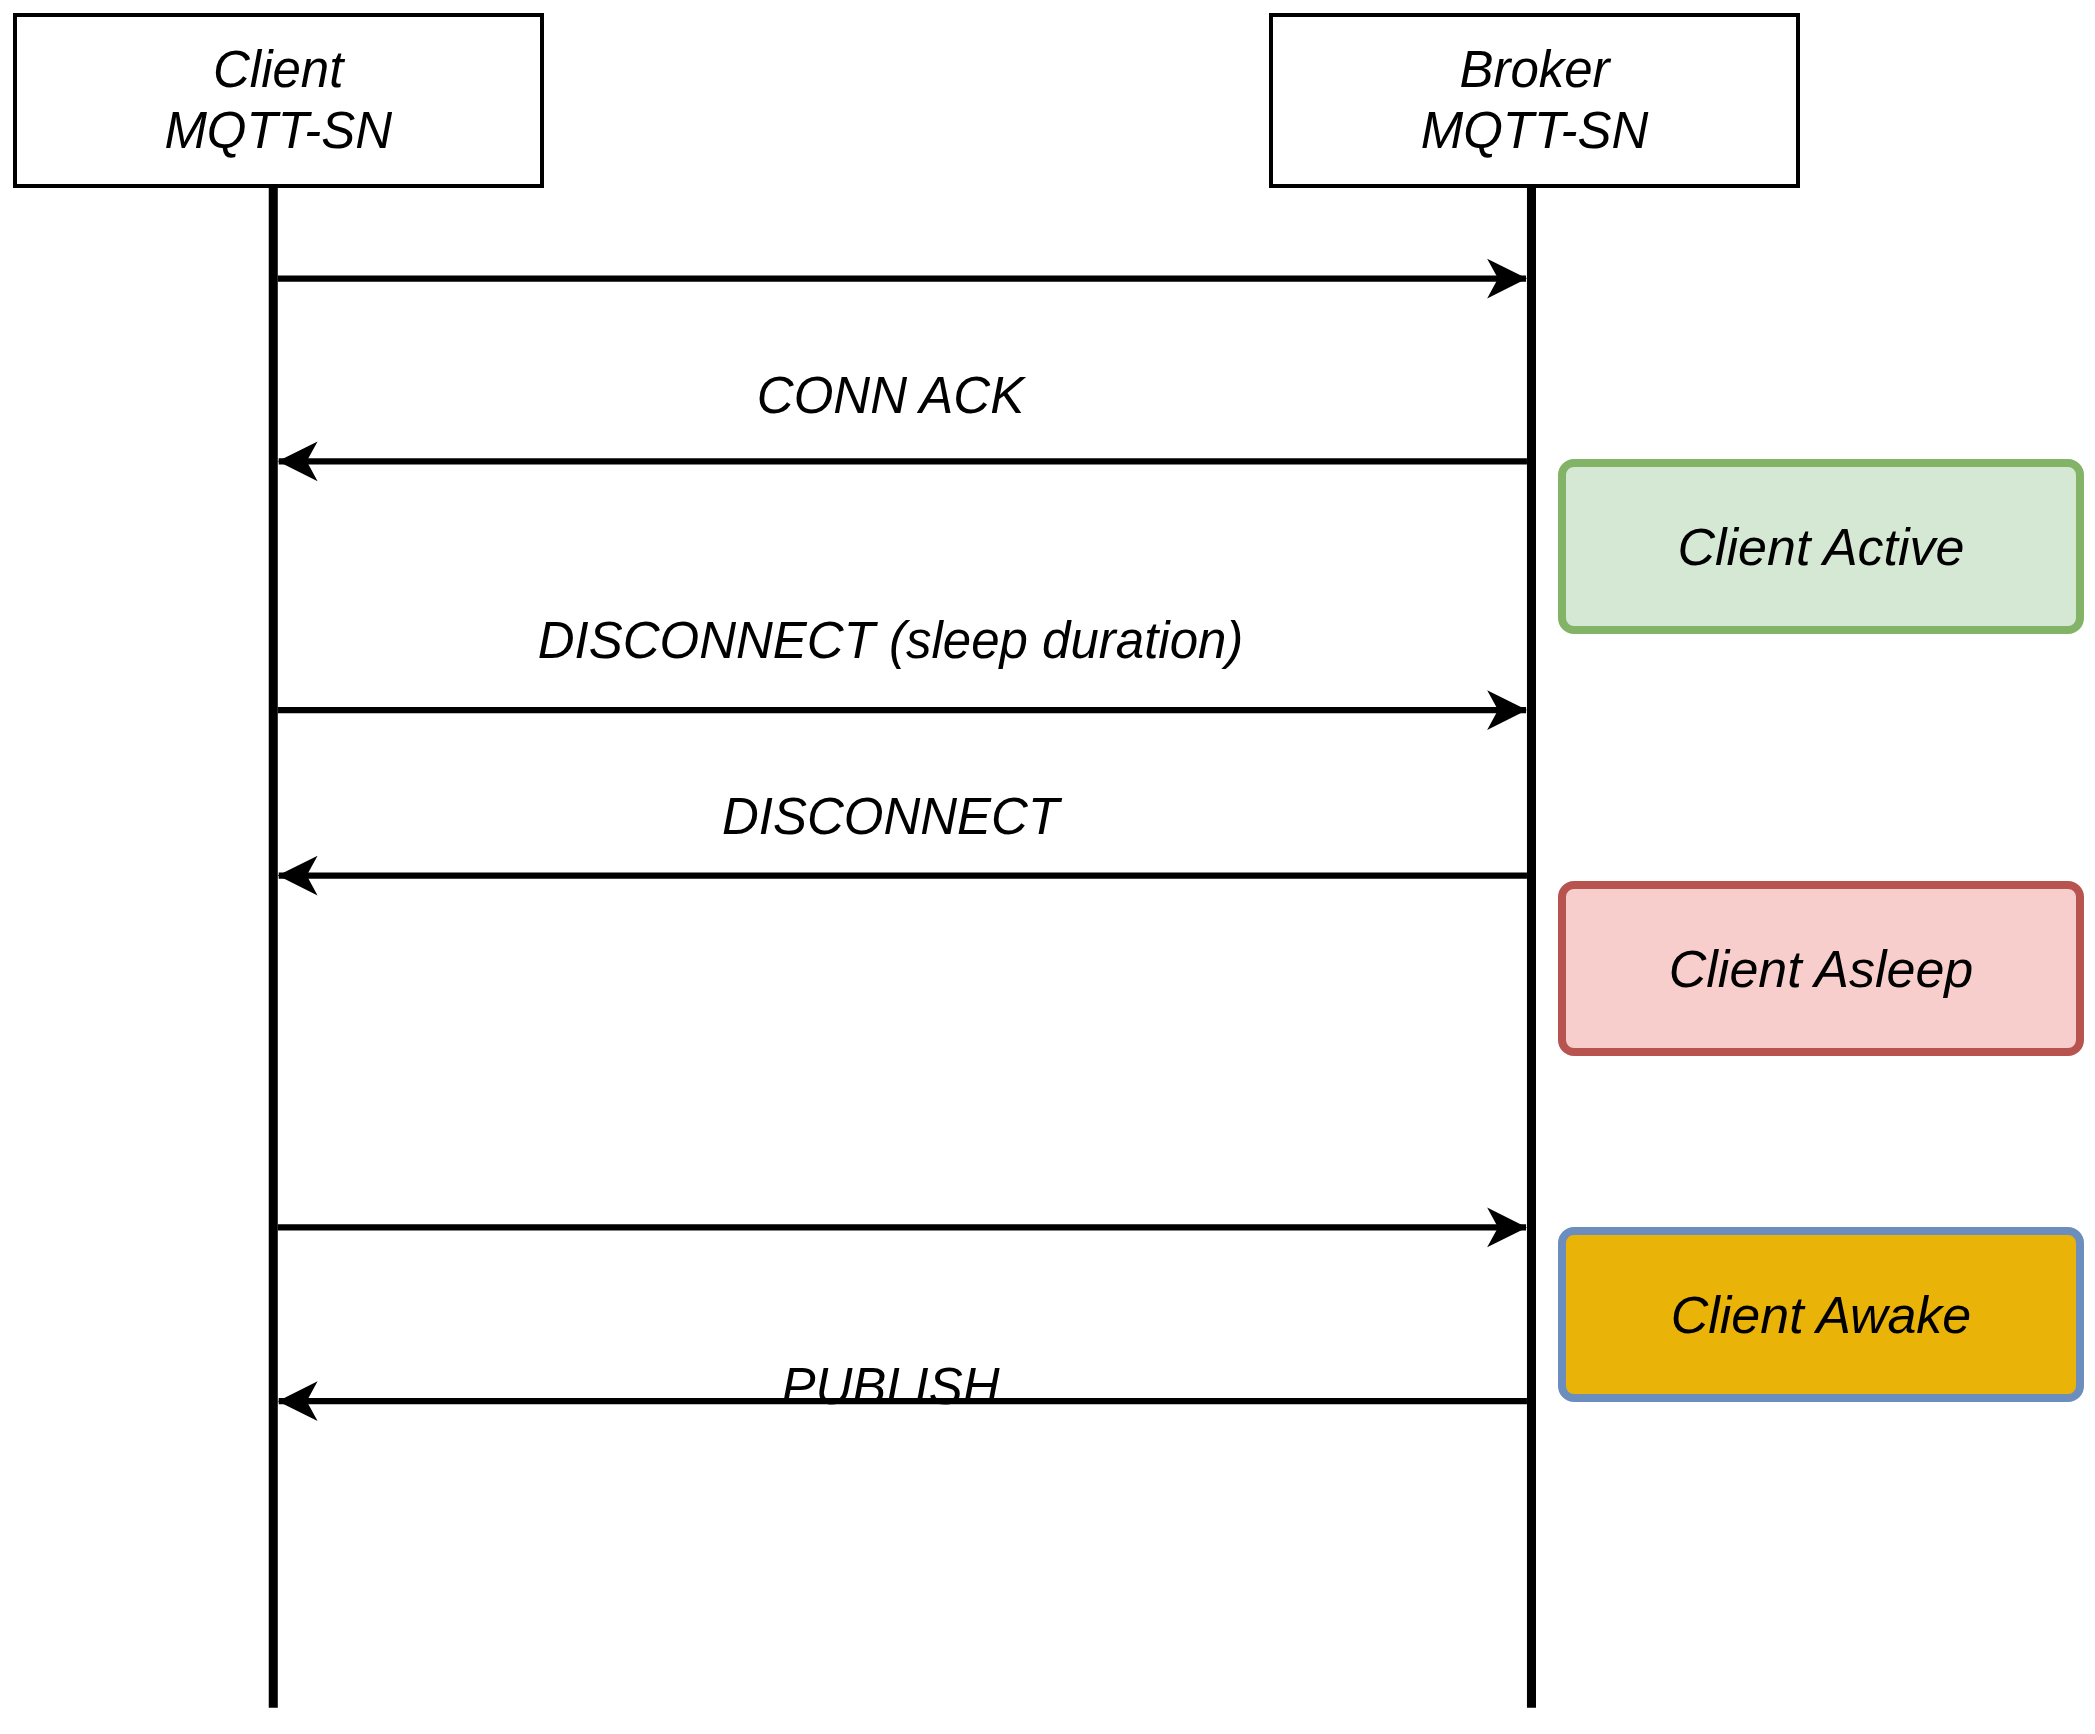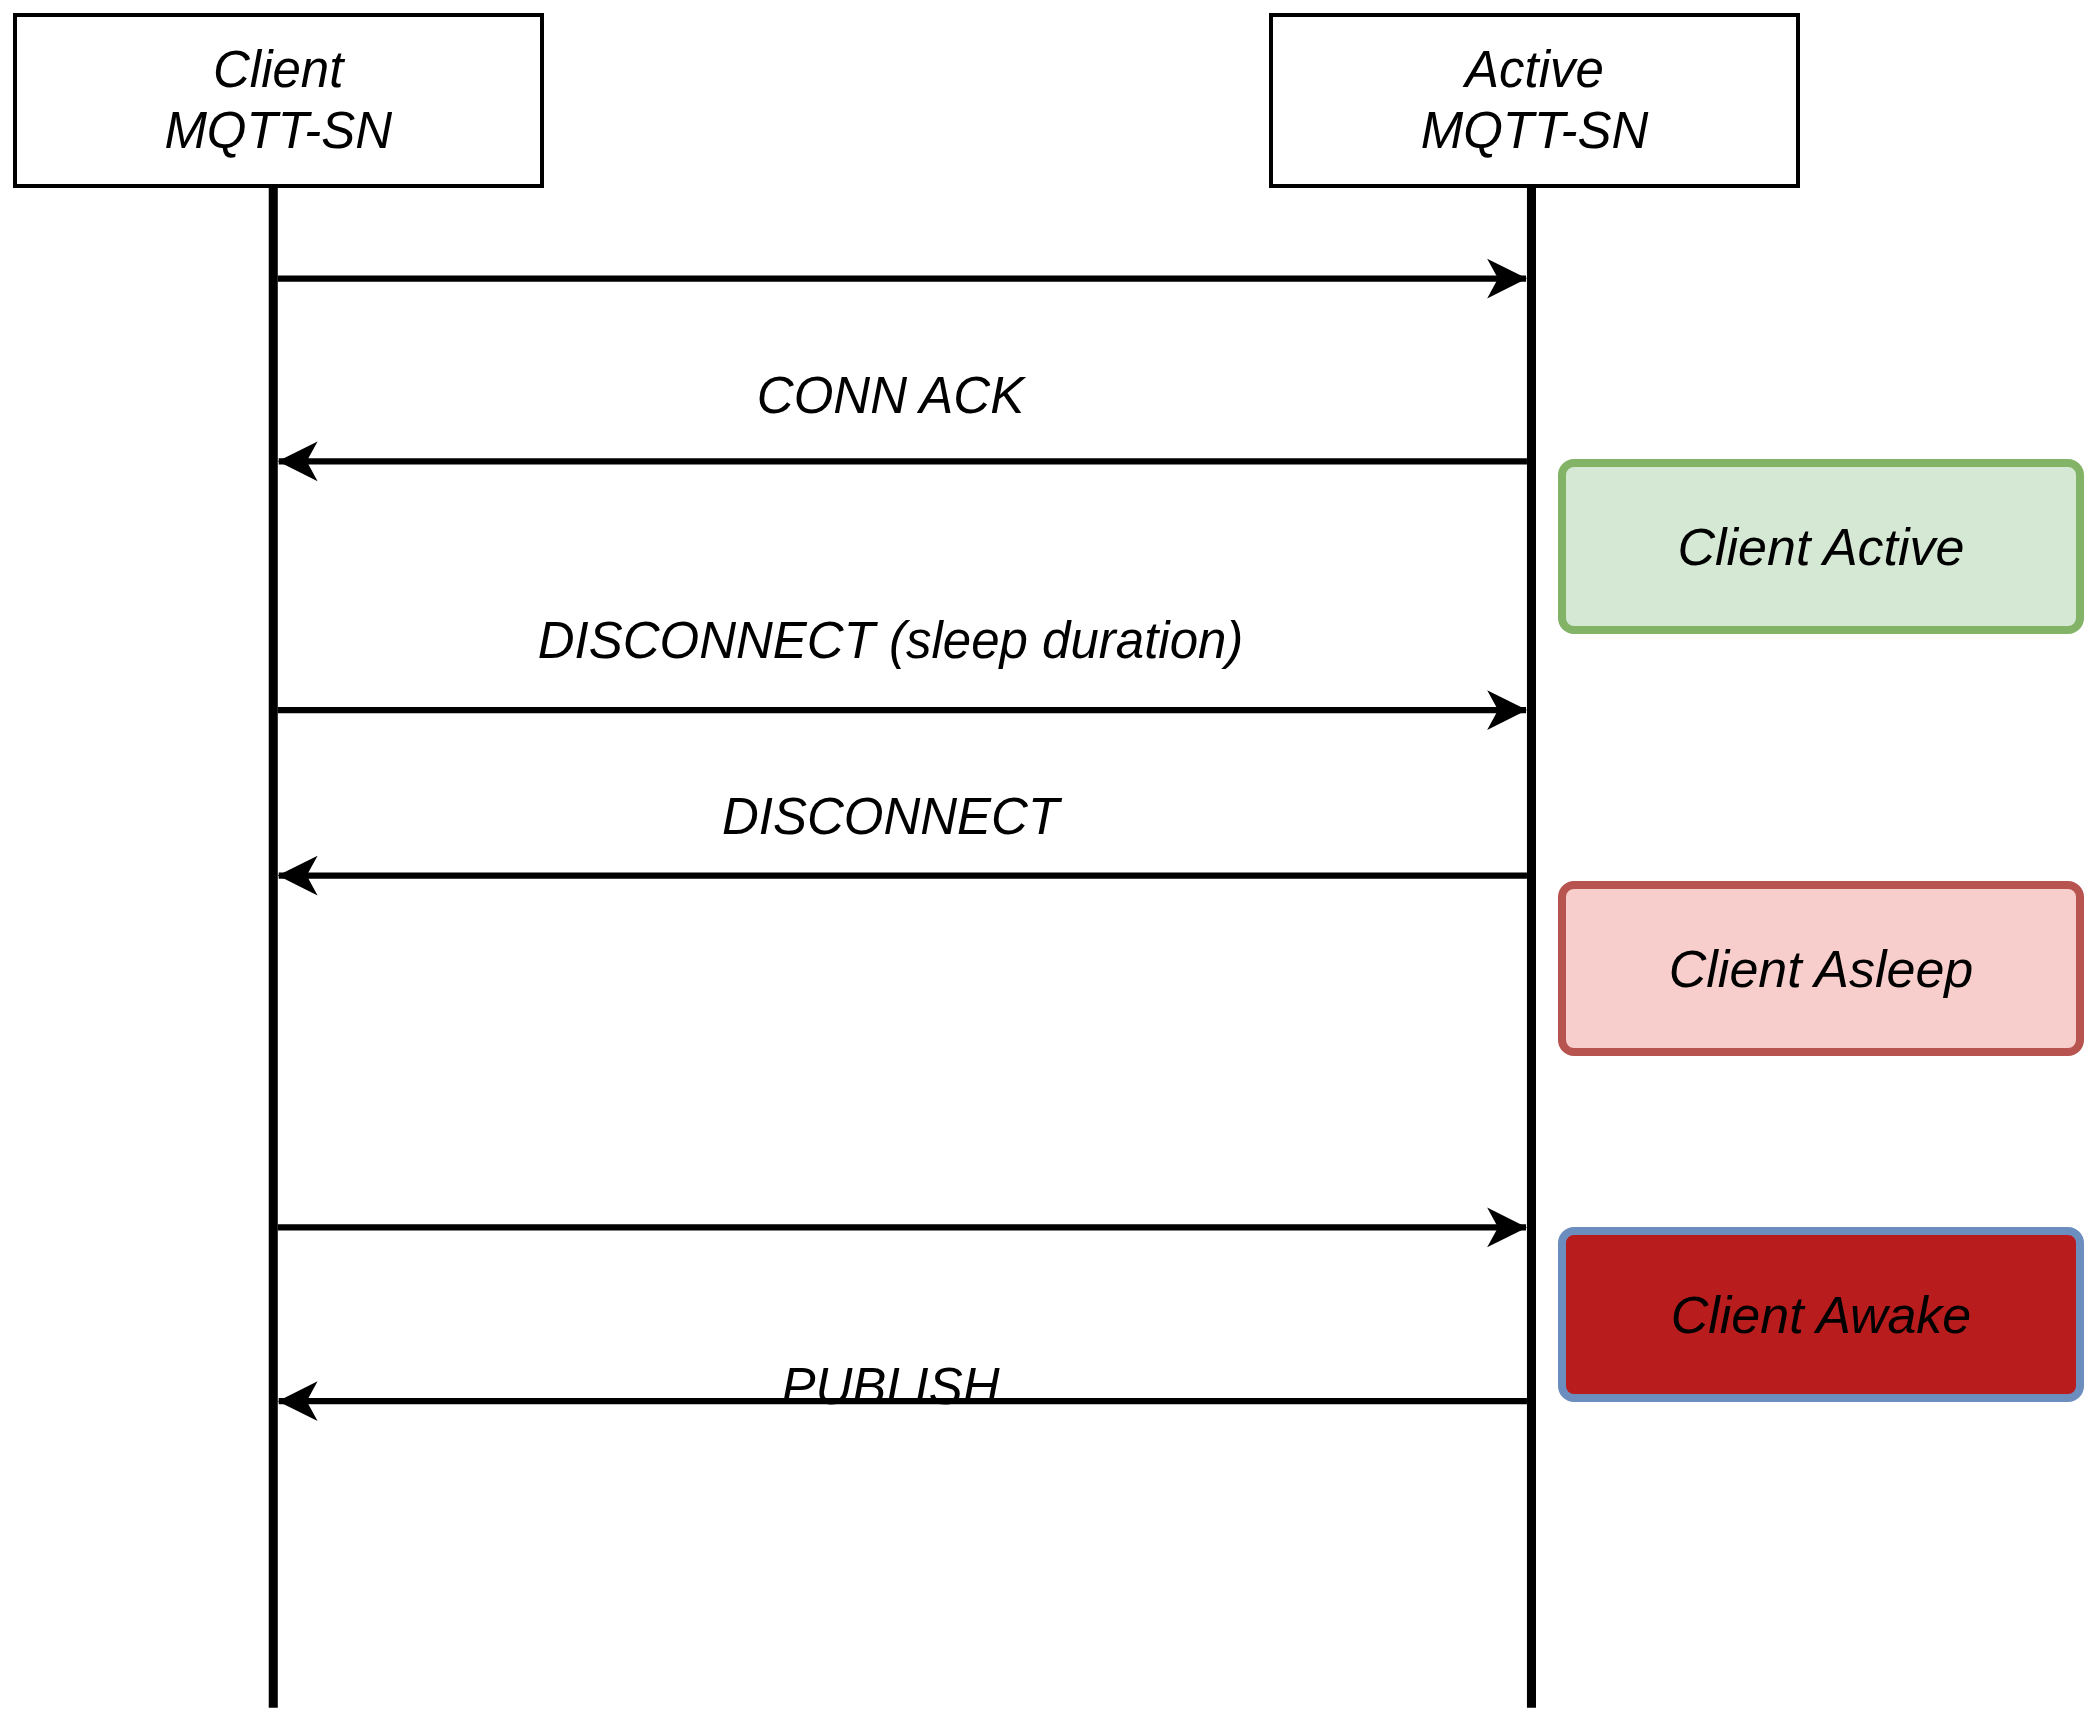--- a/index.html
+++ b/index.html
@@ -55,33 +55,33 @@
     <line class="arrow" x1="1688" y1="968" x2="308" y2="968" marker-end="url(#ah)"></line>
     <line class="arrow" x1="307" y1="1357" x2="1687" y2="1357" marker-end="url(#ah)"></line>
     <line class="arrow" x1="1688" y1="1549" x2="308" y2="1549" marker-end="url(#ah)"></line>
   </svg>
 
   <div class="actor-box client">
     <div>Client</div>
     <div>MQTT-SN</div>
   </div>
   <div class="actor-box broker">
-    <div>Active</div>
+    <div>Broker</div>
     <div>MQTT-SN</div>
   </div>
 
   <div class="msg" style="top:365px">CONN ACK</div>
   <div class="msg" style="top:786px">DISCONNECT</div>
   <div class="msg" style="top:610px">DISCONNECT (sleep duration)</div>
   <div class="msg" style="top:1356px">PUBLISH</div>
 
   <div class="state-box" style="top: 459px; background: rgb(213, 232, 212); border-color: rgb(130, 179, 102);">
     <span>Client Active</span>
   </div>
   <div class="state-box" style="top: 881px; background: rgb(248, 206, 204); border-color: rgb(184, 84, 80);">
     <span>Client Asleep</span>
   </div>
-  <div class="state-box" style="top: 1227px; background: #b91c1c; border-color: rgb(108, 142, 191);">
+  <div class="state-box" style="top: 1227px; background: #eab308; border-color: rgb(108, 142, 191);">
     <span>Client Awake</span>
   </div>
 
 </div>
 
 
 </body></html>

